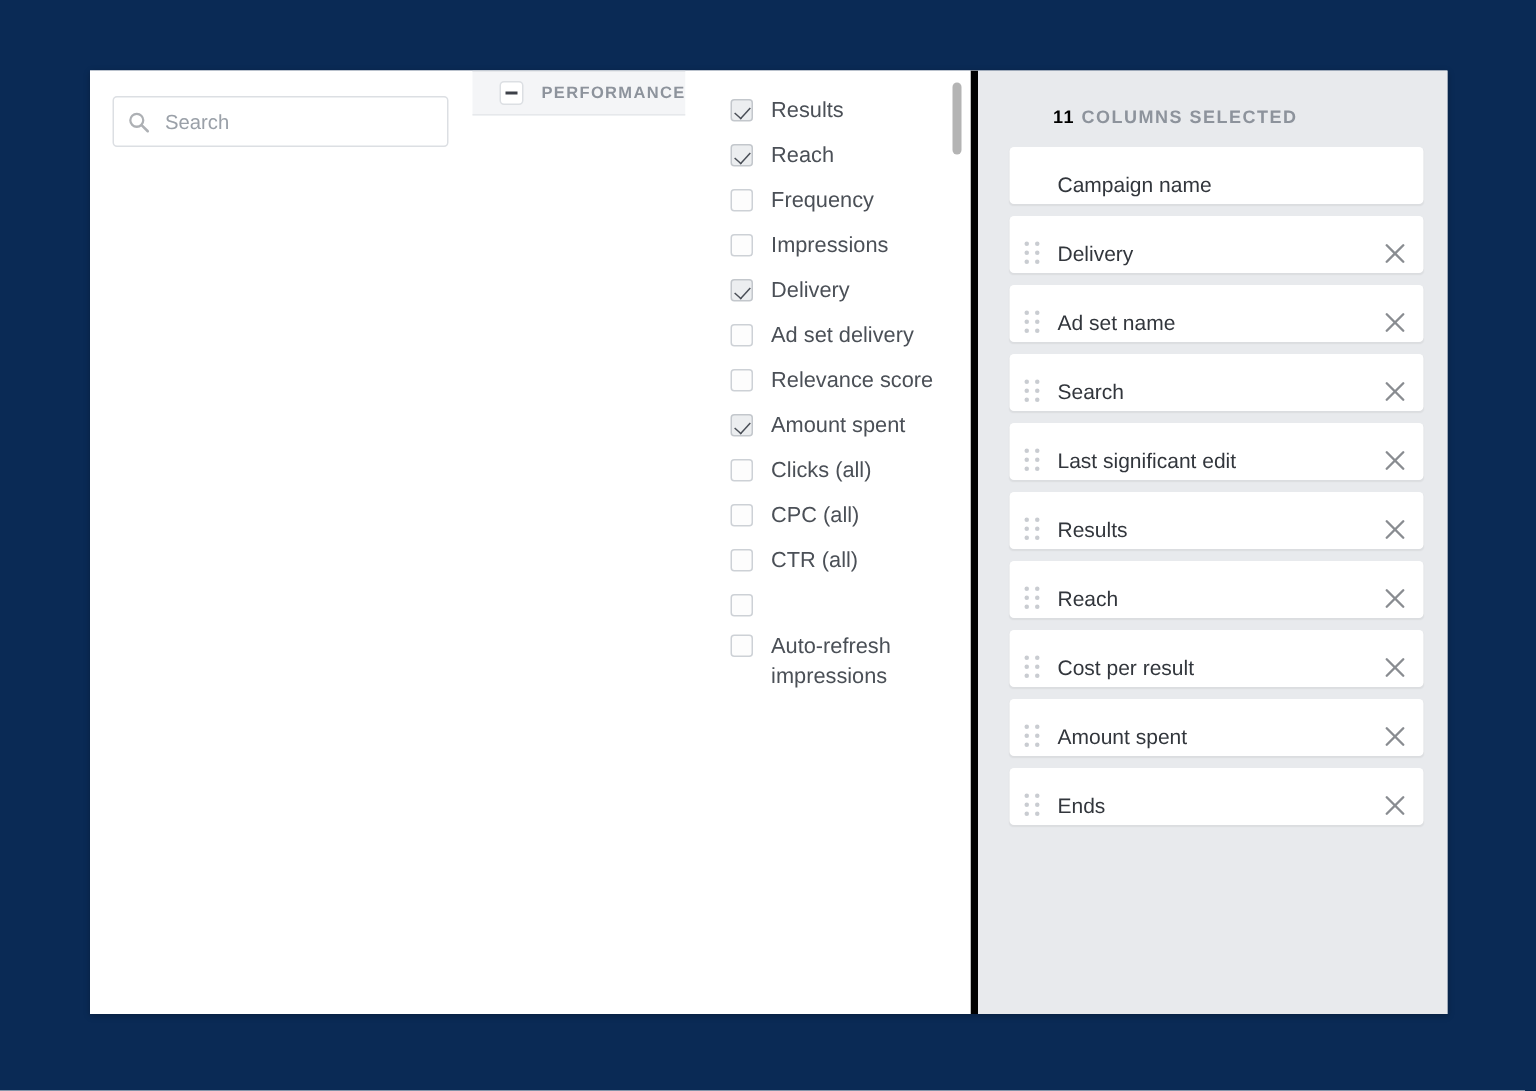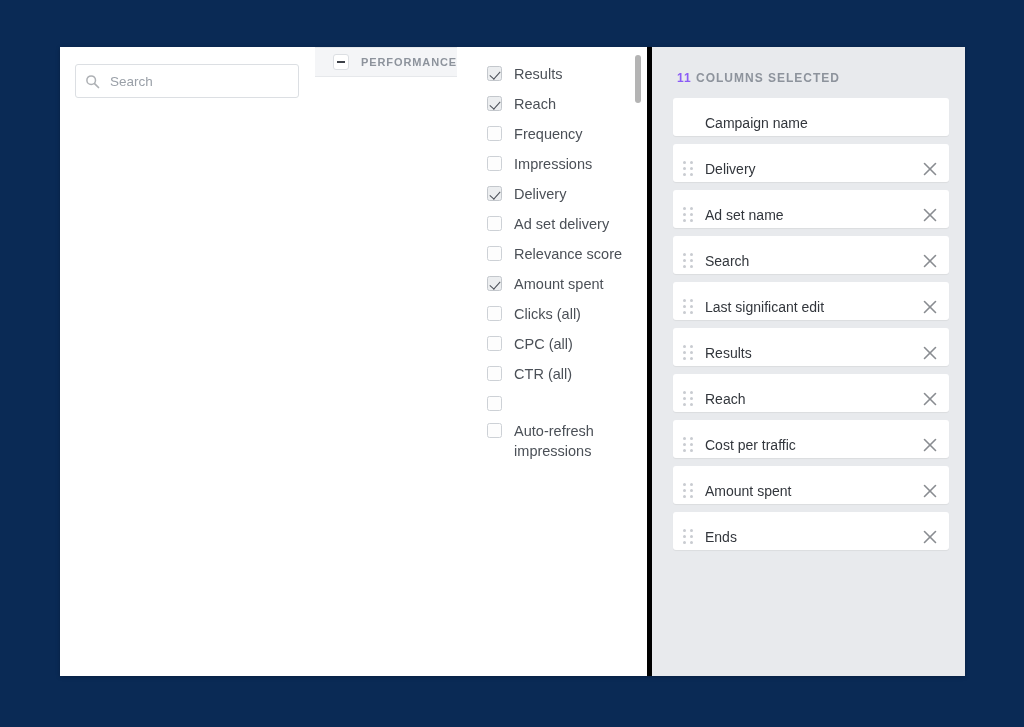--- a/index.html
+++ b/index.html
@@ -97,21 +97,21 @@
 
   
   #right-pane {
     flex:1; background:#e8eaed; padding:24px 16px 0 21px;
     overflow:hidden;
   }
   #selected-header {
     font-size:12px; font-weight:bold; letter-spacing:1px;
     text-transform:uppercase; margin:0 0 13px 4px;
   }
-  #selected-count { color:#8b5cf6; }
+  #selected-count { color:#000000;margin-left:25px; }
   #selected-text { color:#8d939c; }
 
   .sel-item {
     height:38px; background:#ffffff; border-radius:3px;
     margin-bottom:8px; display:flex; align-items:center;
     padding:11px 10px 0 10px; box-shadow:0 1px 1px rgba(0,0,0,.06);
   }
   .drag-handle {
     width:10px; height:16px; flex:0 0 auto; margin-right:12px;
     display:grid; grid-template-columns:repeat(2,3px);
@@ -322,21 +322,21 @@
         </div>
         <div class="sel-item">
           <span class="drag-handle">
             <span></span>
             <span></span>
             <span></span>
             <span></span>
             <span></span>
             <span></span>
           </span>
-          <span class="sel-label">Cost per traffic</span>
+          <span class="sel-label">Cost per result</span>
           <svg class="close-x" viewBox="0 0 18 18">
             <line x1="3.5" y1="3.5" x2="14.5" y2="14.5" stroke="#4b5057" stroke-width="1.6" stroke-linecap="round"></line>
             <line x1="14.5" y1="3.5" x2="3.5" y2="14.5" stroke="#4b5057" stroke-width="1.6" stroke-linecap="round"></line>
           </svg>
         </div>
         <div class="sel-item">
           <span class="drag-handle">
             <span></span>
             <span></span>
             <span></span>

